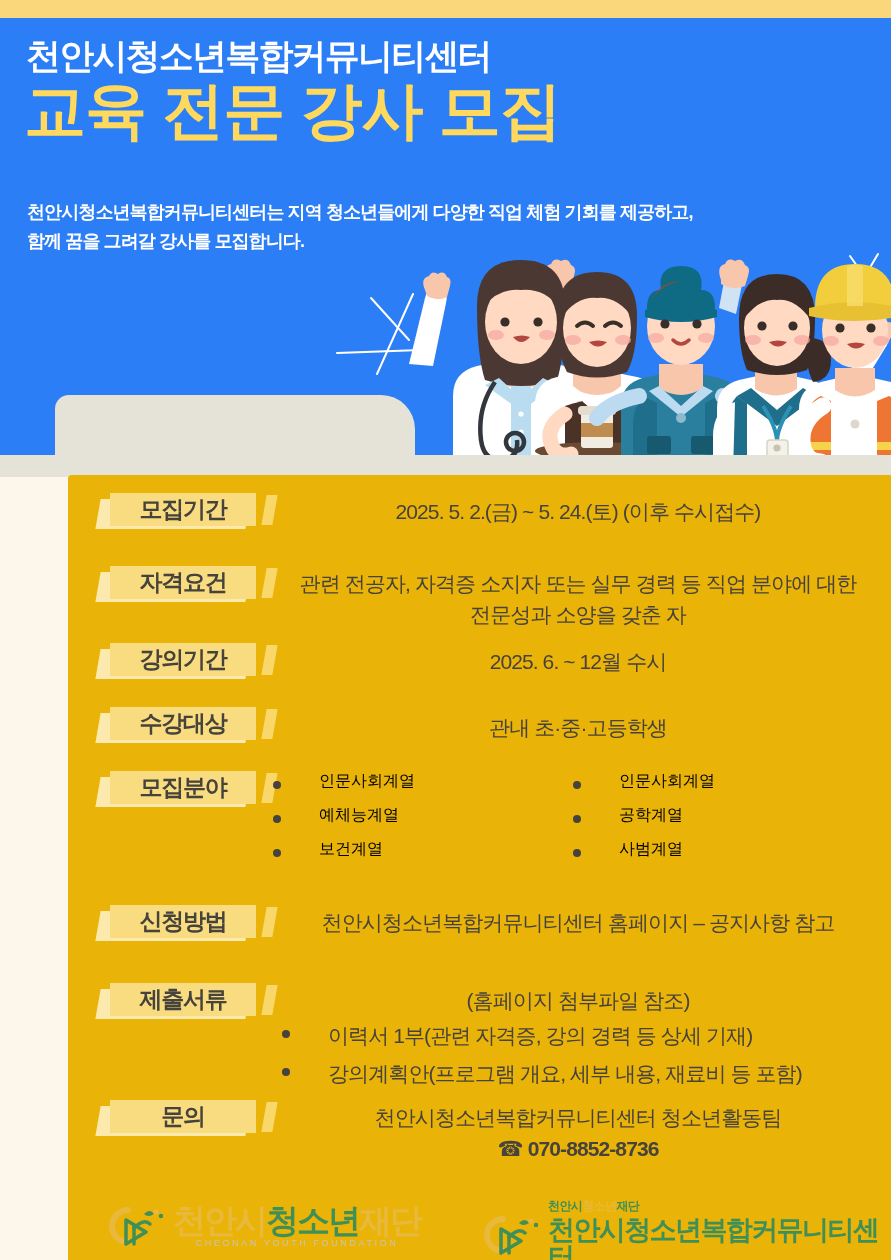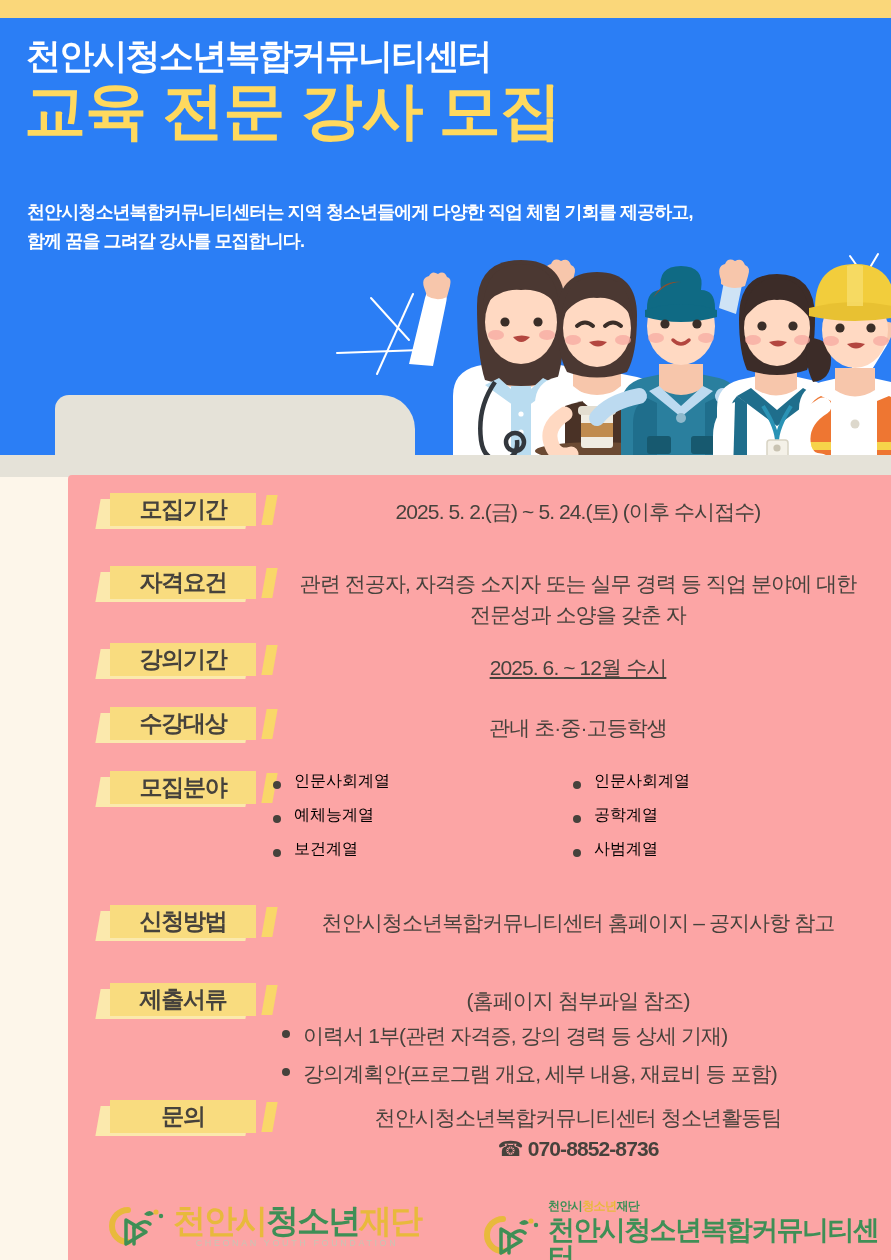--- a/index.html
+++ b/index.html
@@ -46,21 +46,21 @@
   .tab{
     position:absolute;left:55px;top:395px;width:360px;height:62px;
     background:#e5e2d8;
     border-radius:14px 34px 0 0;
   }
   .tabband{
     position:absolute;left:0px;top:455px;width:891px;height:22px;background:#e5e2d8;
   }
   .card{
     position:absolute;left:68px;top:475px;width:823px;height:785px;
-    background:#fca5a5;border-radius:4px 0 0 0;
+    background:#eab308;border-radius:4px 0 0 0;
   }
 
   
   .row{position:absolute;left:0;width:823px;}
   .lbl{
     position:absolute;left:36px;width:152px;height:38px;
   }
   .lbl .back{
     position:absolute;left:-6px;top:6px;width:150px;height:30px;
     background:#fbe9ad;
@@ -80,21 +80,21 @@
     color:#46423c;font-size:23px;font-weight:bold;letter-spacing:-1.2px;
     z-index:3;
   }
   .val{
     position:absolute;left:200px;width:620px;
     color:#46423c;font-size:21px;letter-spacing:-0.9px;line-height:1.48;text-align:center;
   }
   .val .ln{display:block;white-space:nowrap;}
 
   
-  .bl{display:flex;align-items:flex-start;margin-bottom:13px;white-space:nowrap;}
+  .bl{display:flex;align-items:flex-start;margin-bottom:13px;white-space:nowrap;gap:25px;}
   .bl .dot{
     width:8px;height:8px;border-radius:50%;background:#46423c;
     margin-right:13px;margin-top:10px;flex:none;
   }
   .cols{position:absolute;left:205px;width:620px;display:flex;}
   .cols .col{width:300px;}
 
   .sublist{margin-top:4px;}
   .sublist .bl{margin-bottom:7px;}
   .sublist .dot{margin-left:14px;}
@@ -326,21 +326,21 @@
       </div>
     </div>
 
     <div class="row" style="top:168px;">
       <div class="lbl">
         <div class="back"></div>
         <div class="band"></div>
         <div class="tick"></div>
         <div class="txt">강의기간</div>
       </div>
-      <div class="val" style="top:9px;text-decoration:underline;">
+      <div class="val" style="top:3px;">
         <span class="ln">2025. 6. ~ 12월 수시</span>
       </div>
     </div>
 
     <div class="row" style="top:232px;">
       <div class="lbl">
         <div class="back"></div>
         <div class="band"></div>
         <div class="tick"></div>
         <div class="txt">수강대상</div>

